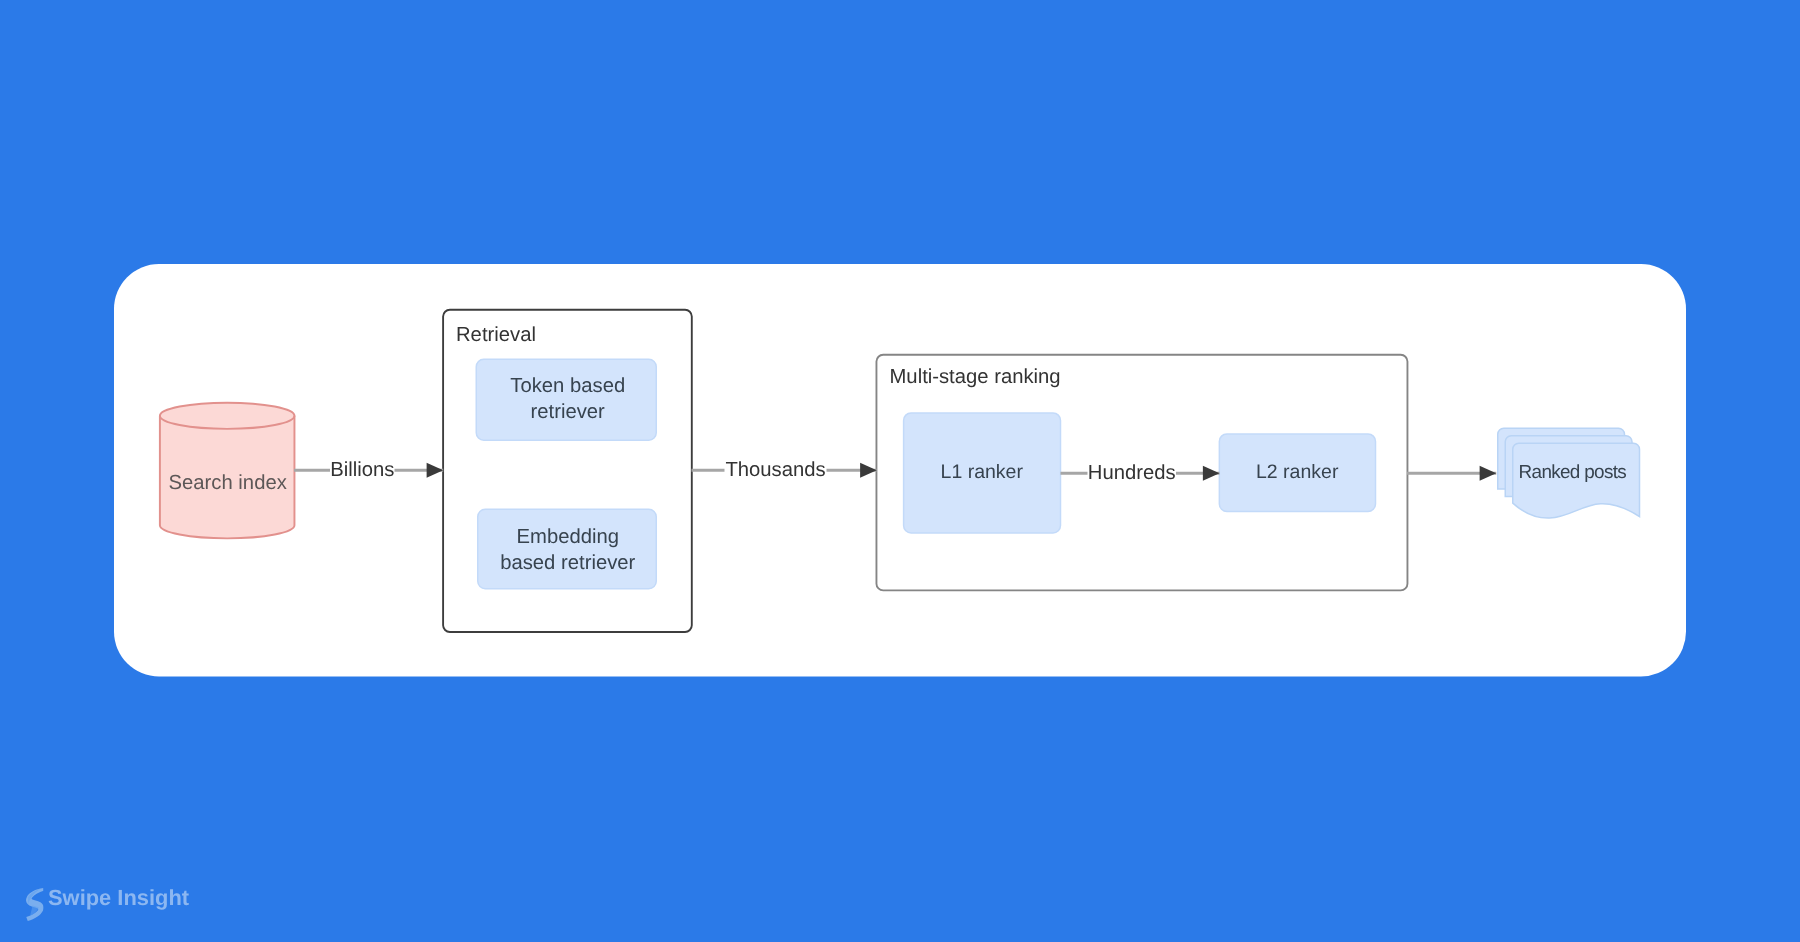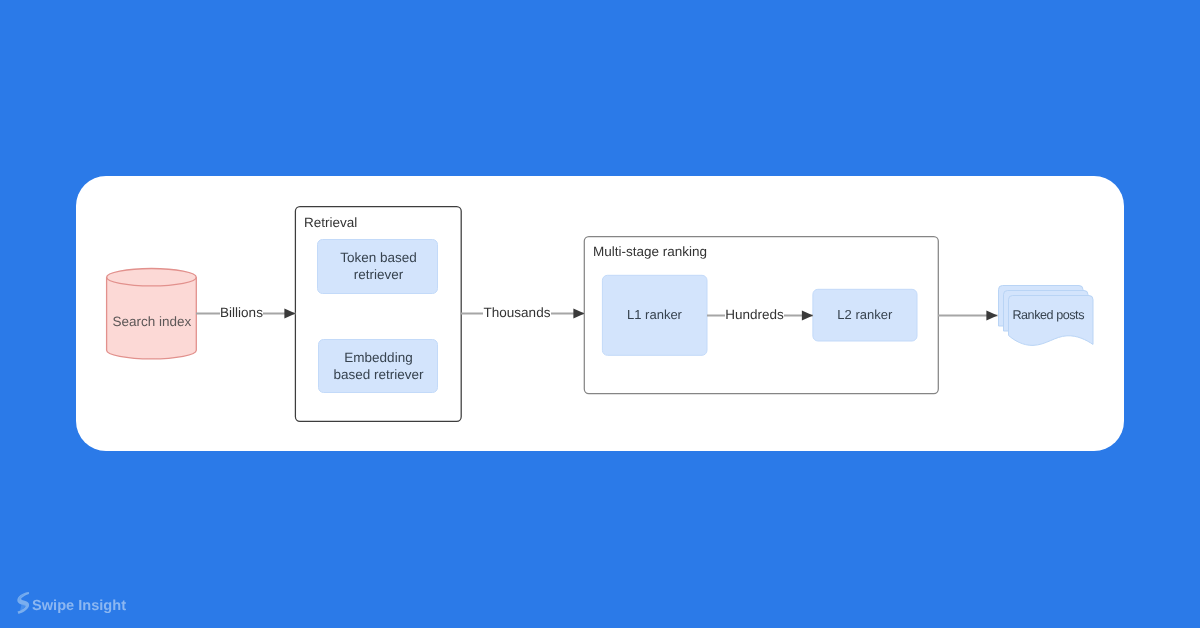--- a/index.html
+++ b/index.html
@@ -1,20 +1,20 @@
 <!DOCTYPE html>
 <html><head>
 <meta charset="utf-8">
 <style>
   html,body{margin:0;padding:0;}
   body{-webkit-font-smoothing:antialiased;text-rendering:geometricPrecision;width:1200px;height:628px;background:#2b7ae8;font-family:"Liberation Sans",sans-serif;overflow:hidden;}
   #card{position:absolute;left:76px;top:176px;width:1048px;height:275px;background:#fff;border-radius:30px;}
   #diagram{position:absolute;left:0;top:0;will-change:transform;transform:translateZ(0);}
   #diagram text{font-family:"Liberation Sans",sans-serif;}
-  #logo{position:absolute;left:17px;top:592px;display:flex;align-items:flex-end;gap:3px;will-change:transform;transform:translateZ(0);}
+  #logo{position:absolute;left:17px;top:592px;display:flex;align-items:flex-start;gap:3px;will-change:transform;transform:translateZ(0);}
   #logo .txt{color:#8cb7f1;font-size:14.6px;font-weight:bold;letter-spacing:0;line-height:1;}
 </style>
 </head>
 <body>
 
 <div id="card"></div>
 
 <svg id="diagram" width="1200" height="628">
   <defs>
     <marker id="arw" markerWidth="12" markerHeight="10.5" refX="11.7" refY="5.25" orient="auto" markerUnits="userSpaceOnUse">

